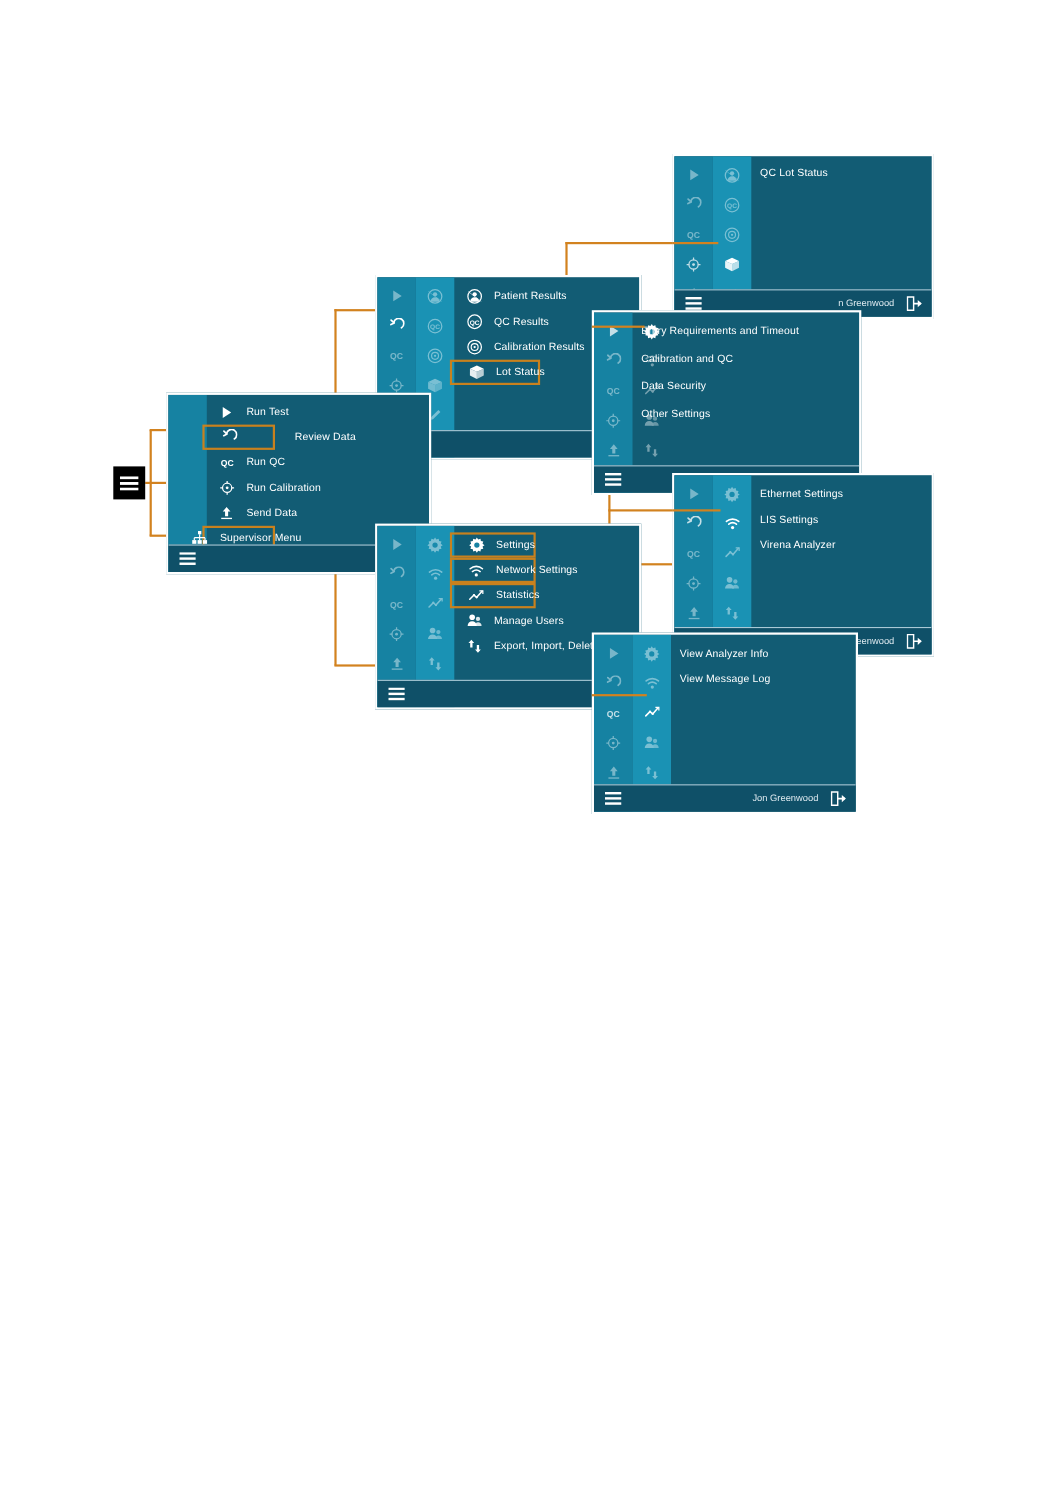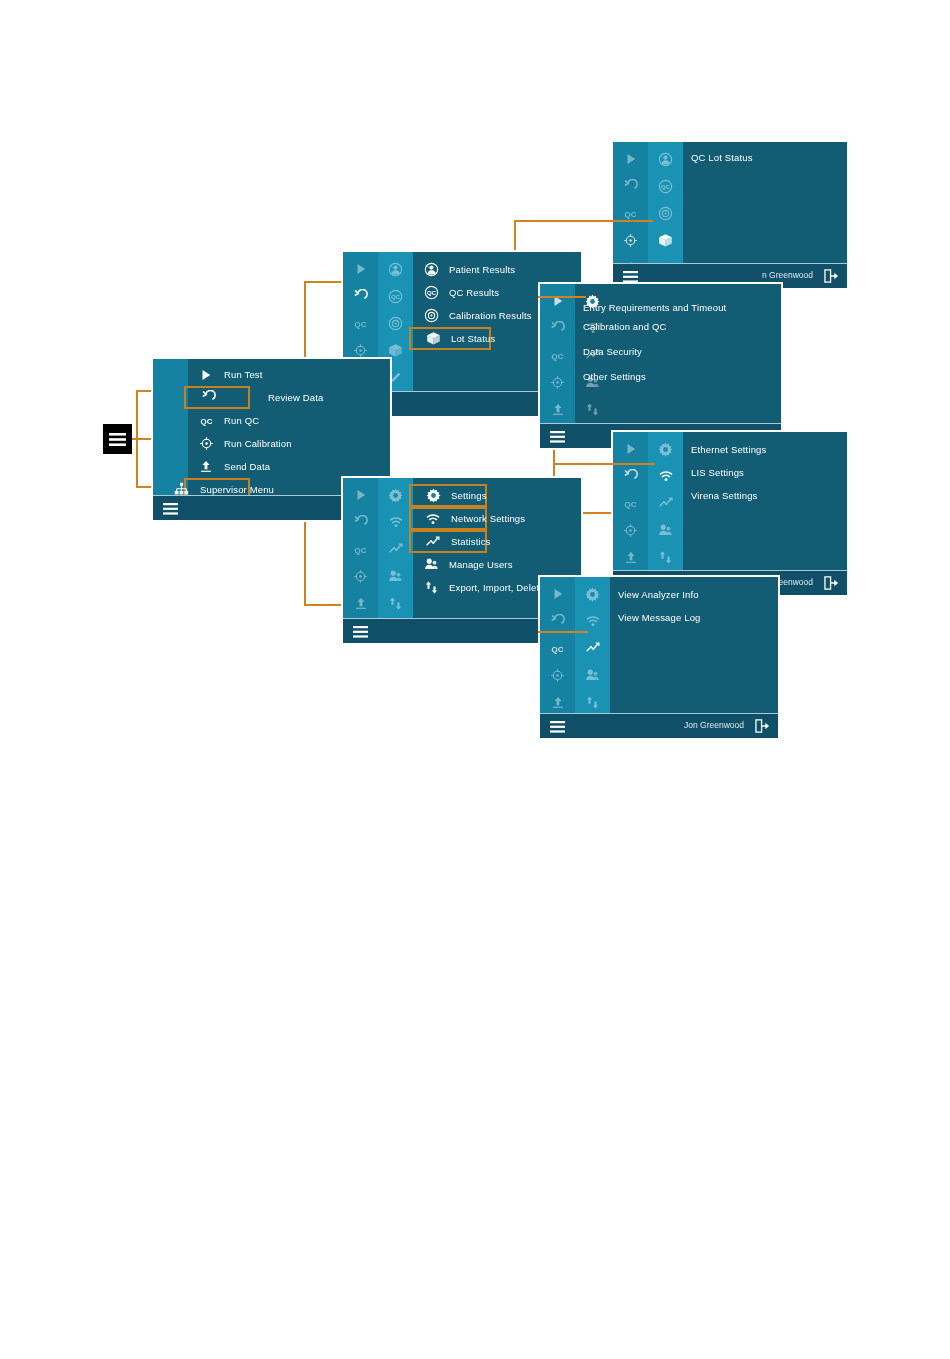--- a/index.html
+++ b/index.html
@@ -390,21 +390,21 @@
         </svg>
       </div>
       <div class="rail-icon rail-dim" style="top:114px;left:35px;">
         <svg width="15" height="15" viewBox="0 0 20 20">
           <path d="M6 2 L9.5 6 H7.4 v5.5 H4.6 V6 H2.5 Z" fill="#ffffff"></path>
           <path d="M14 18 L10.5 14 h2.1 V8.5 h2.8 V14 h2.1 Z" fill="#ffffff"></path>
         </svg>
       </div>
     </div>
   <div class="items" style="position: absolute; top: 0px; bottom: 24px;">
-      <div class="item" style="position:absolute;left:0;right:6px;top:6px;align-items:flex-end;">
+      <div class="item" style="position:absolute;left:0;right:6px;top:6px;">
         <span class="txt" style="margin-left:8px;">Entry Requirements and Timeout</span>
       </div>
       <div class="item" style="position:absolute;left:0;right:6px;top:31px;">
         <span class="txt" style="margin-left:8px;">Calibration and QC</span>
       </div>
       <div class="item" style="position:absolute;left:0;right:6px;top:56px;">
         <span class="txt" style="margin-left:8px;">Data Security</span>
       </div>
       <div class="item" style="position:absolute;left:0;right:6px;top:81px;text-align:center;">
         <span class="txt" style="margin-left:8px;">Other Settings</span>
@@ -571,21 +571,21 @@
       </div>
     </div>
   <div class="items" style="position: absolute; top: 0px; bottom: 24px;">
       <div class="item" style="position:absolute;left:0;right:6px;top:6px;">
         <span class="txt" style="margin-left:8px;">Ethernet Settings</span>
       </div>
       <div class="item" style="position:absolute;left:0;right:6px;top:29px;">
         <span class="txt" style="margin-left:8px;">LIS Settings</span>
       </div>
       <div class="item" style="position:absolute;left:0;right:6px;top:52px;">
-        <span class="txt" style="margin-left:8px;">Virena Settings</span>
+        <span class="txt" style="margin-left:8px;">Virena Analyzer</span>
       </div>
     </div>
   <div class="pfooter">
     <span class="burger">
       <svg width="15" height="12" viewBox="0 0 15 12">
           <rect x="0" y="0" width="15" height="2.2" fill="#fff"></rect>
           <rect x="0" y="4.7" width="15" height="2.2" fill="#fff"></rect>
           <rect x="0" y="9.4" width="15" height="2.2" fill="#fff"></rect>
         </svg>
     </span>

